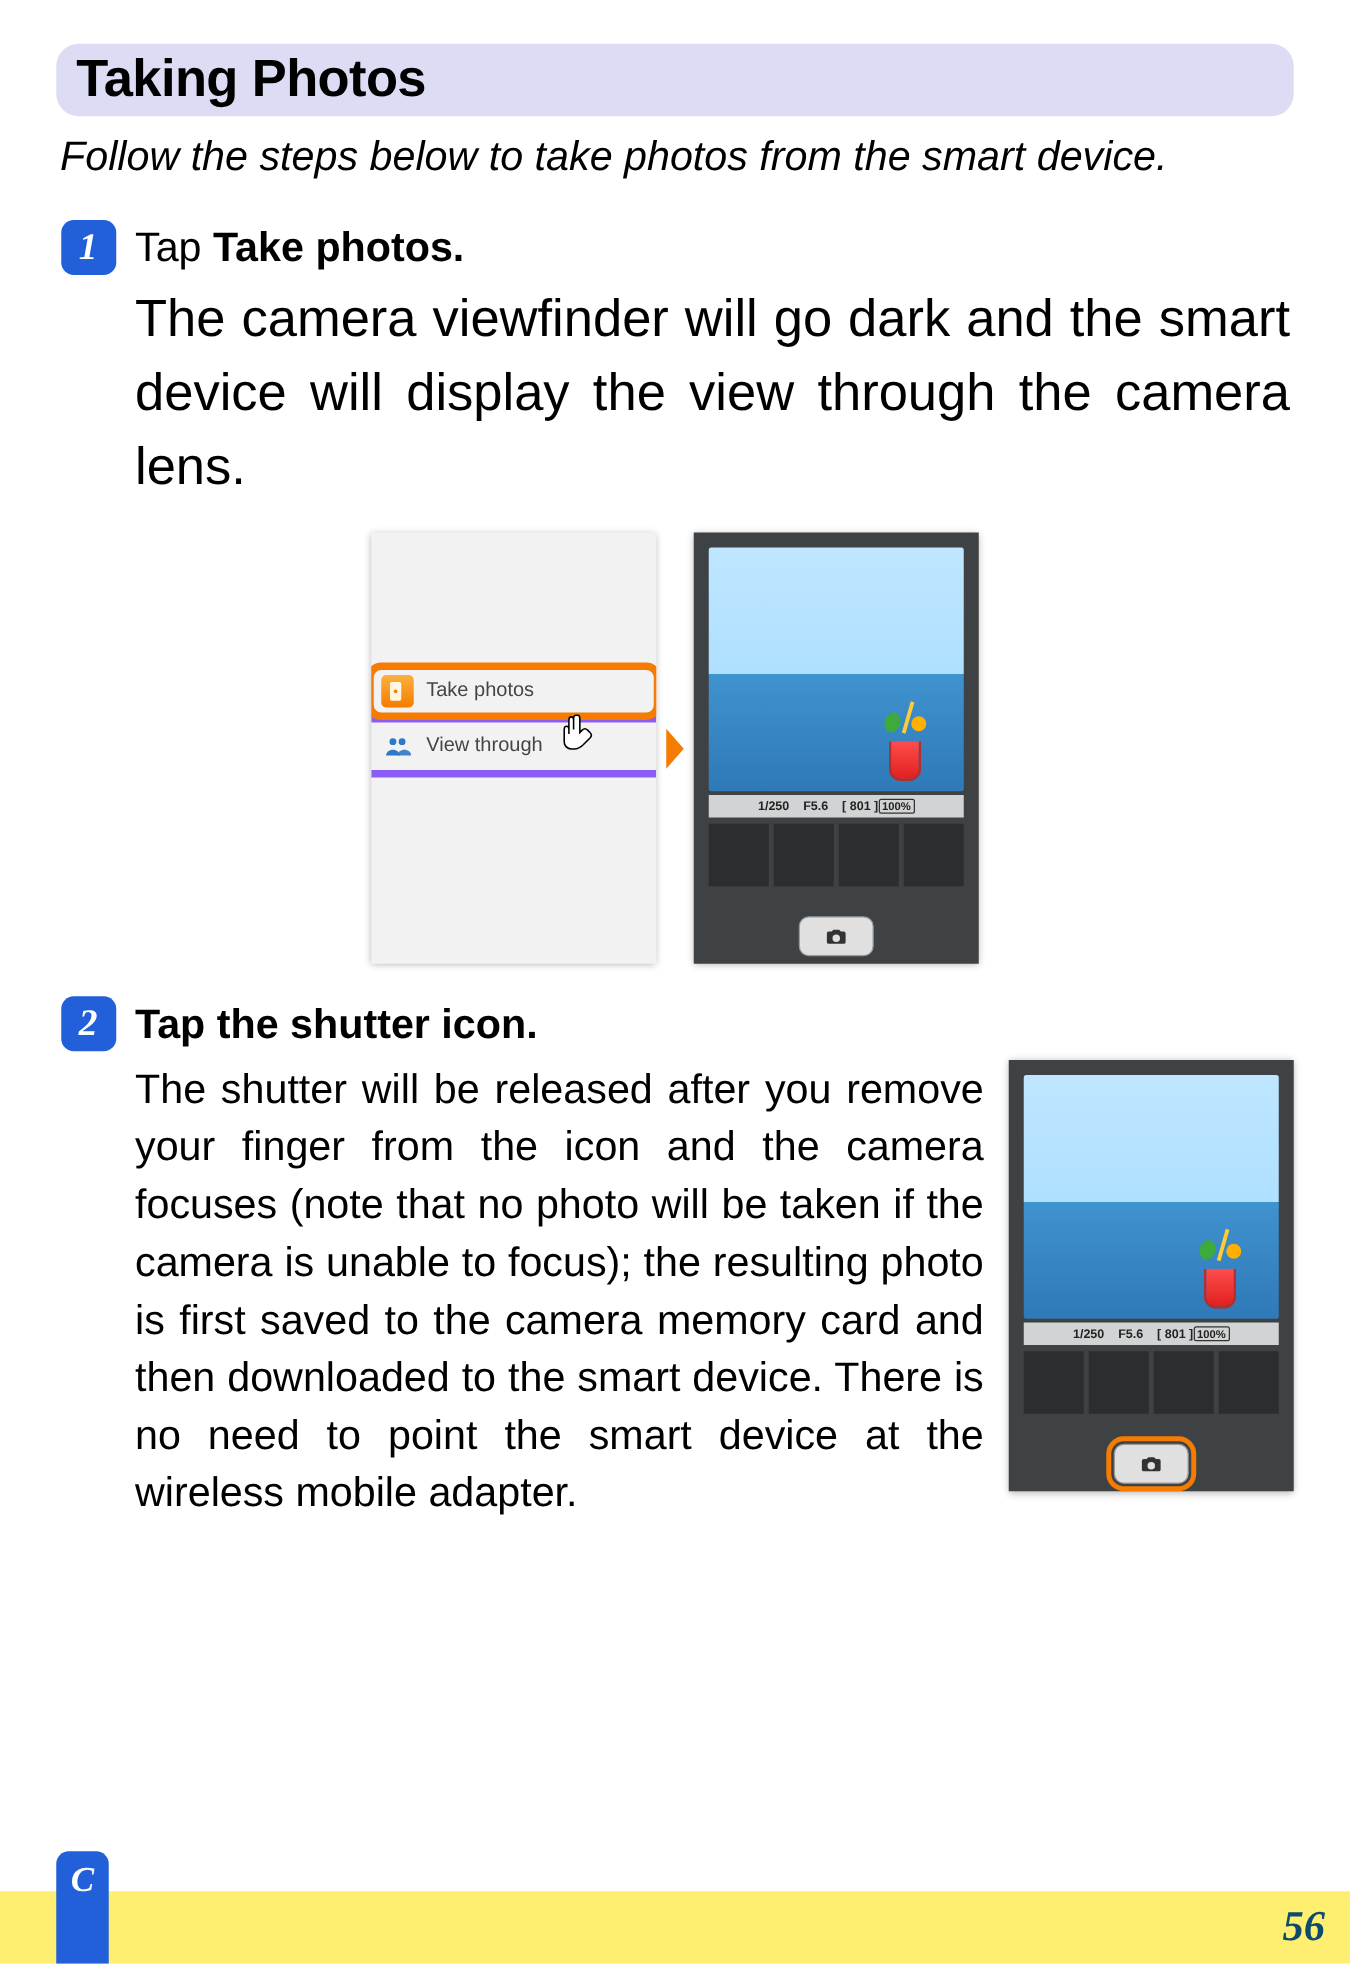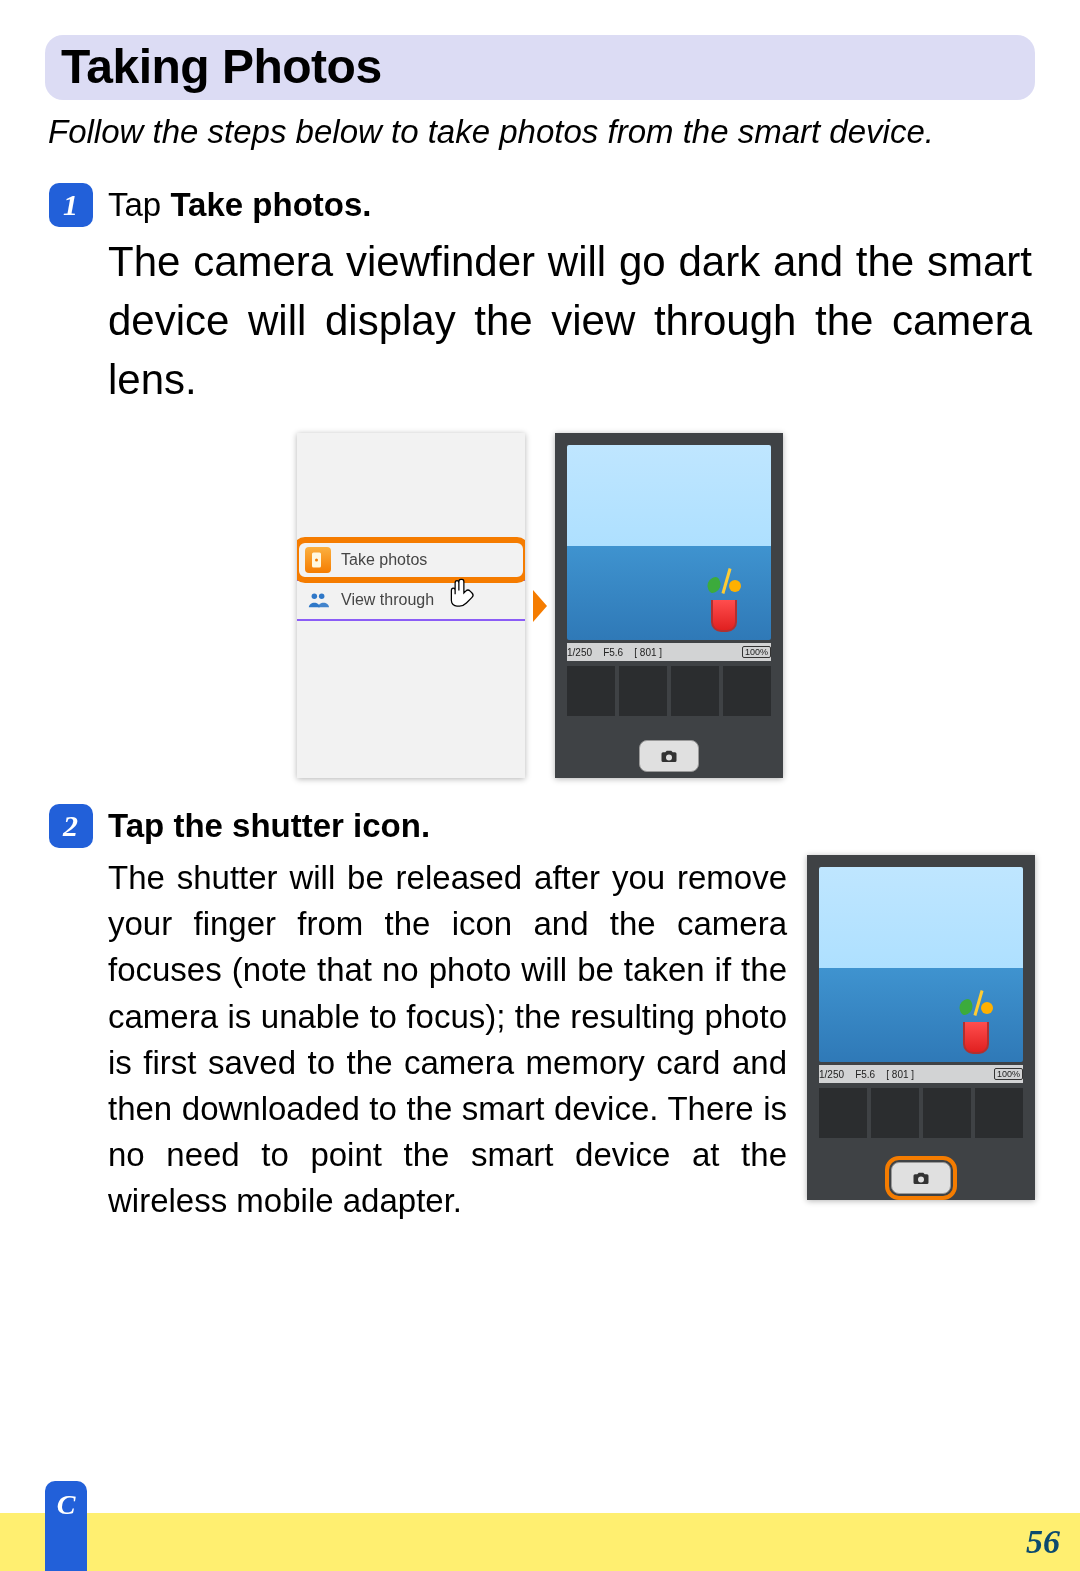--- a/index.html
+++ b/index.html
@@ -16,21 +16,21 @@
     position: relative;
     padding: 35px 45px 0 45px;
     background: #ffffff;
   }
   
   .section-heading {
     background: #dcdcf4;
     border-radius: 18px;
     padding: 4px 14px 6px 16px;
     font-weight: bold;
-    font-size: 48px;
+    font-size: 42px;
     color: #000000;
     font-family: "Segoe UI", Arial, sans-serif;
     letter-spacing: -0.5px;
   }
   .intro {
     font-size: 33px;
     margin: 10px 3px 28px 3px;
     line-height: 1.35;
     font-style: italic;
   }
@@ -98,21 +98,21 @@
   }
   
   .app-row {
     display: flex;
     align-items: center;
     gap: 10px;
     padding: 6px 8px;
     font-size: 16px;
     color: #454545;
     position: relative;
-    border-bottom: 2px solid #8b5cf6;
+    border-bottom: 6px solid #8b5cf6;
   }
   .highlight {
     position: absolute;
     left: -4px; right: -4px; top: -4px; bottom: -4px;
     border: 6px solid #f57c00;
     border-radius: 12px;
     pointer-events: none;
   }
   .app-top-spacer { height: 108px; }
   .ico {
@@ -181,24 +181,25 @@
     width: 12px; height: 12px;
     background: #ffb000;
     border-radius: 50%;
   }
   .infobar {
     position: absolute;
     left: 12px; right: 12px; top: 210px; height: 18px;
     background: #d2d3d4;
     display: flex;
     align-items: center;
-    justify-content: space-between;
+    justify-content: center;
     font-size: 10px;
     color: #222;
     padding: 0 0;
+    font-weight: bold;
   }
   .thumbs {
     position: absolute;
     left: 12px; right: 12px; top: 233px; height: 50px;
     display: flex;
     gap: 4px;
   }
   .thumb { flex: 1; background: #2b2d2f; }
   .shutter-wrap {
     position: absolute;

